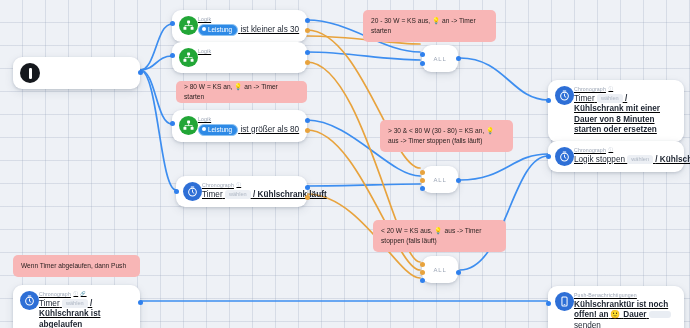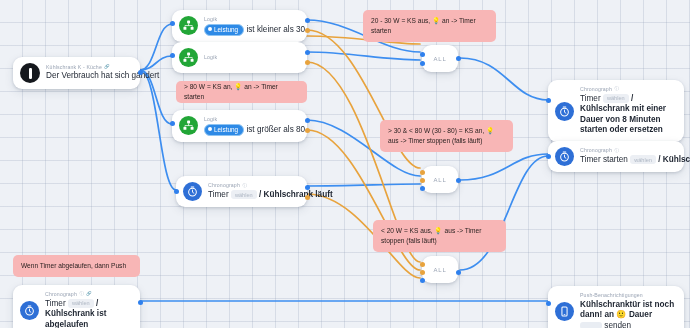--- a/index.html
+++ b/index.html
@@ -16,22 +16,22 @@
       linear-gradient(to bottom, rgba(160,172,192,.30) 1px, transparent 1px);
     background-size:23px 23px;
     background-position:-1px -1px;
   }
   #edges{position:absolute;left:0;top:0;width:690px;height:328px;pointer-events:none;}
 
   
   .node{
     position:absolute;background:#fff;border-radius:9px;
     box-shadow:0 1px 3px rgba(30,45,70,.18),0 3px 10px rgba(30,45,70,.10);
-    display:flex;align-items:center;gap:6px;
-    padding:6px 9px 6px 7px;box-sizing:border-box;
+    display:flex;align-items:flex-start;
+    padding:6px 9px 6px 7px;box-sizing:border-box;text-decoration:underline;
   }
   .node .body{display:flex;flex-direction:column;gap:1px;min-width:0;}
   .kicker{
     font-size:5.2px;color:#9aa4b4;letter-spacing:.15px;line-height:1.25;
     display:flex;align-items:center;gap:2.5px;white-space:nowrap;
   }
   .title{font-size:8.2px;color:#1d2430;line-height:1.3;white-space:nowrap;}
   .title.wrap{white-space:normal;}
   .title b{font-weight:bold;}
 
@@ -118,27 +118,20 @@
       <path d="M307,36 C352,36 390,44 420,44"></path>
     </g>
   </svg>
 
   <div class="node" style="left:13px;top:57px;width:127px;">
     <span class="ic dark">
       <svg width="9" height="11" viewBox="0 0 9 11">
           <rect x="3" y="0" width="3" height="11" rx="1.2" fill="#fff"></rect>
         </svg>
     </span>
-    <span class="body">
-      <span class="kicker">
-        <span>Kühlschrank K - Küche</span>
-        <span class="mini">🔗</span>
-      </span>
-      <span class="title">Der Verbrauch hat sich gändert</span>
-    </span>
     <span class="port out" style="top:13px;"></span>
   </div>
 
   <div class="node" style="left:172px;top:10px;width:135px;">
     <span class="ic green">
       <svg width="11" height="11" viewBox="0 0 12 12">
           <rect x="4.5" y="0.5" width="3.2" height="3.2" rx=".7" fill="#fff"></rect>
           <rect x="0.5" y="7.5" width="3.2" height="3.2" rx=".7" fill="#fff"></rect>
           <rect x="8.3" y="7.5" width="3.2" height="3.2" rx=".7" fill="#fff"></rect>
           <path d="M6.1 3.9v2.2M2.1 7.4V6.1h8V7.4" stroke="#fff" stroke-width=".85" fill="none"></path>
@@ -276,39 +269,39 @@
           <path d="M6 4.4v2.4l1.5 1" stroke="#fff" stroke-width="1" fill="none" stroke-linecap="round"></path>
           <path d="M4.6 1h2.8" stroke="#fff" stroke-width="1.1" stroke-linecap="round"></path>
         </svg>
     </span>
     <span class="body">
       <span class="kicker">
         <span>Chronograph</span>
         <span class="mini">ⓘ</span>
       </span>
       <span class="title">
-        <span>Timer starten</span>
+        <span>Logik stoppen</span>
         <span class="chip-grey">wählen</span>
         <b>/ Kühlschrank</b>
       </span>
     </span>
     <span class="port in" style="top:13px;"></span>
   </div>
 
   <div class="node" style="left:548px;top:286px;width:136px;">
     <span class="ic blue">
       <svg width="11" height="11" viewBox="0 0 12 12">
           <rect x="3.2" y="1" width="5.6" height="10" rx="1.1" fill="none" stroke="#fff" stroke-width="1.1"></rect>
           <rect x="5" y="9" width="2" height=".9" rx=".45" fill="#fff"></rect>
         </svg>
     </span>
     <span class="body">
       <span class="kicker">Push-Benachrichtigungen</span>
       <span class="title wrap">
-        <b>Kühlschranktür ist noch dann! an</b>
+        <b>Kühlschranktür ist noch offen! an</b>
         <span>🙂</span>
         <b>Dauer</b>
         <span class="chip-blank"></span>
         <span>senden</span>
       </span>
     </span>
     <span class="port in" style="top:15px;"></span>
   </div>
 
   <div class="note" style="left:176px;top:81px;width:131px;height:22px;display:flex;align-items:center;">&gt; 80 W = KS an, 💡 an -&gt; Timer starten</div>

